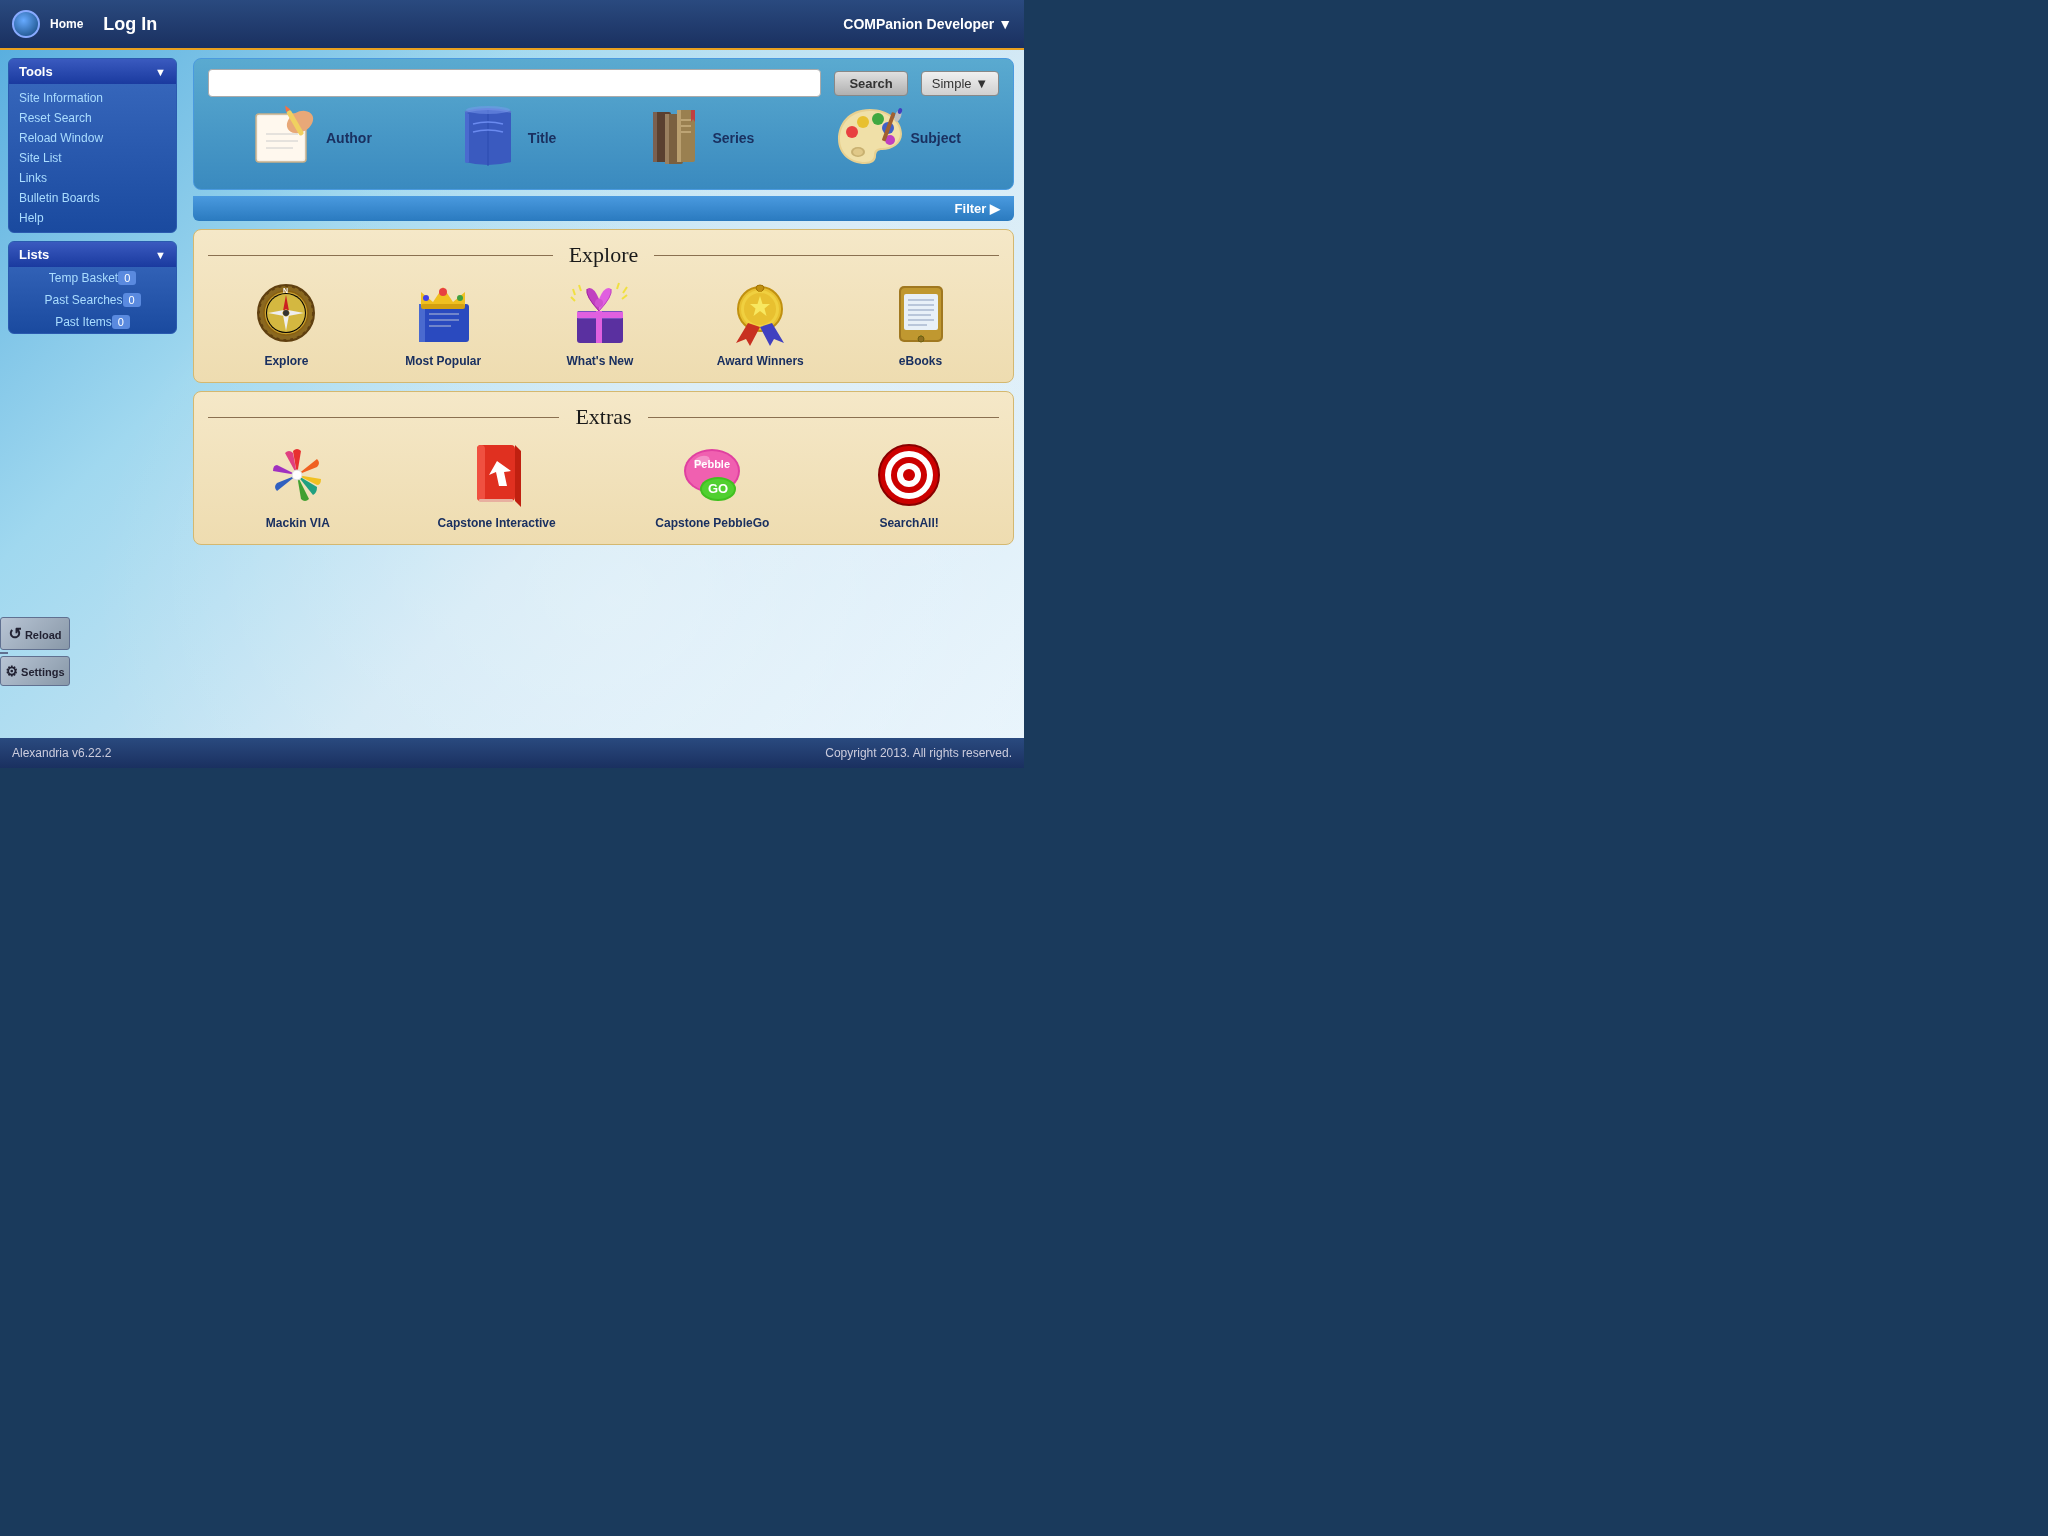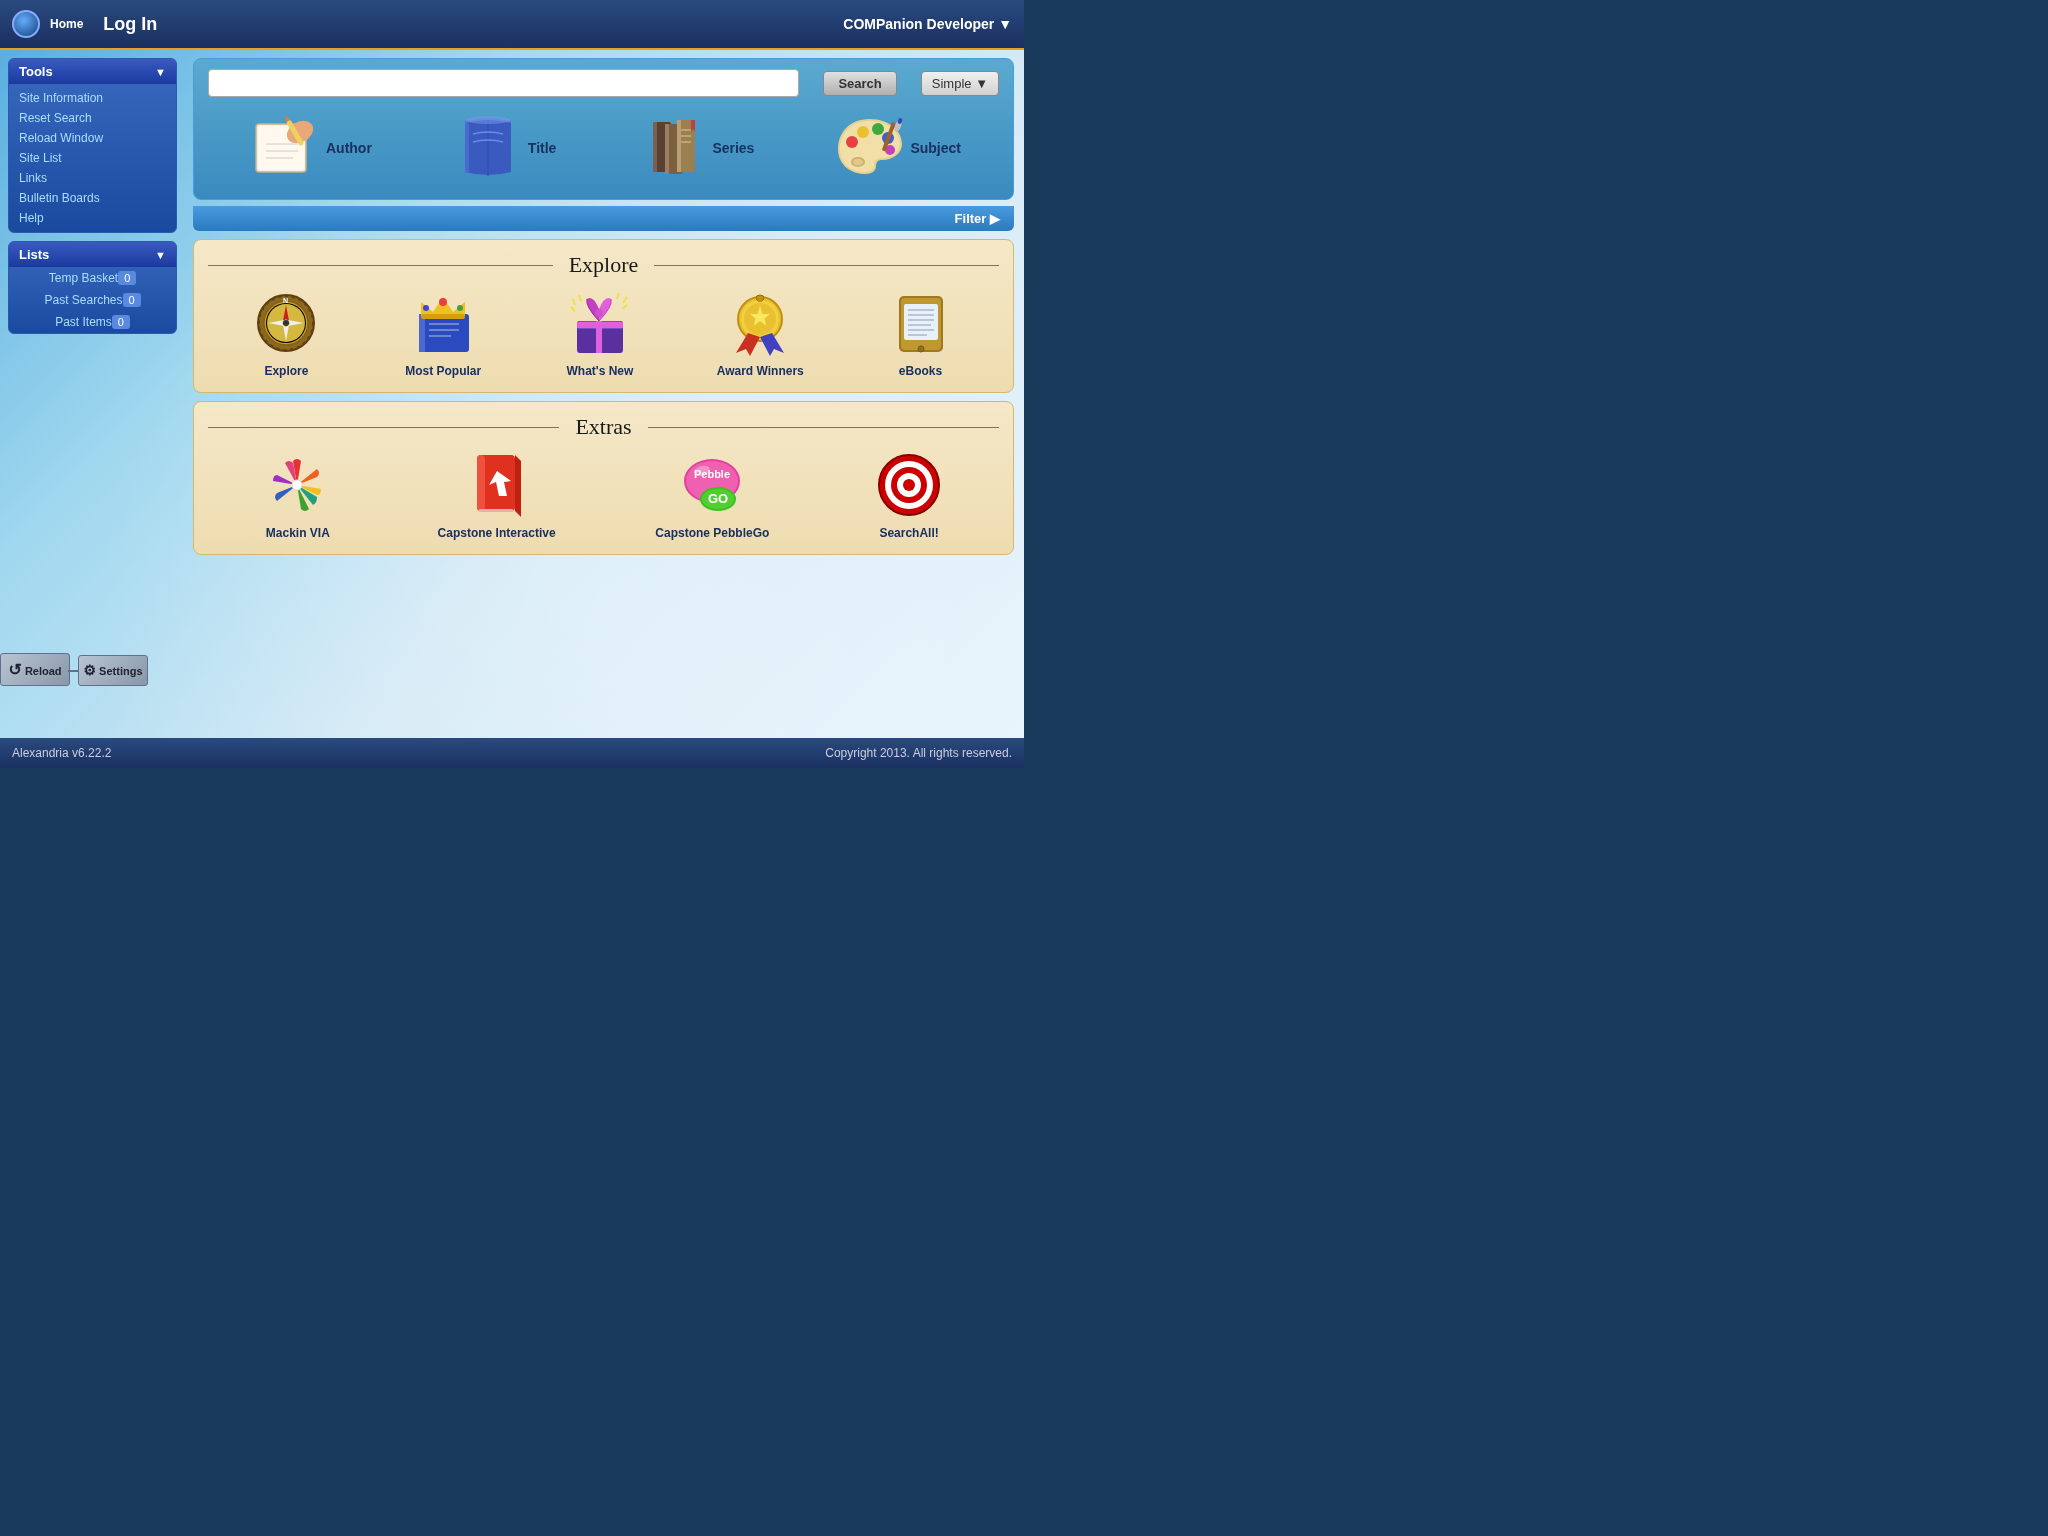--- a/index.html
+++ b/index.html
@@ -137,22 +137,21 @@
     
     #search-section {
       background: linear-gradient(180deg, #5aaad0 0%, #3a8abf 100%);
       border-radius: 8px;
       padding: 10px 14px 14px;
       border: 1px solid #4a9adf;
     }
     .search-row {
       display: flex;
       align-items: center;
-      gap: 24px;
-      margin-bottom: 10px;
+      gap: 13px;
     }
     .search-input {
       flex: 1;
       height: 28px;
       border-radius: 4px;
       border: 1px solid #aaa;
       padding: 0 8px;
       font-size: 13px;
       background: white;
     }
@@ -286,20 +285,21 @@
       color: #ccd;
       font-size: 12px;
     }
 
     .controls-wrap {
       position: absolute;
       left: 0;
       bottom: 50px;
       z-index: 10;
       display: flex;
+      flex-direction: column;
     }
     .ctrl-btn {
       background: linear-gradient(135deg, #b8c4d4 0%, #8898a8 100%);
       border: 1px solid #607090;
       width: 70px;
       padding: 6px 4px;
       cursor: pointer;
       font-size: 11px;
       color: #223;
       font-weight: bold;

